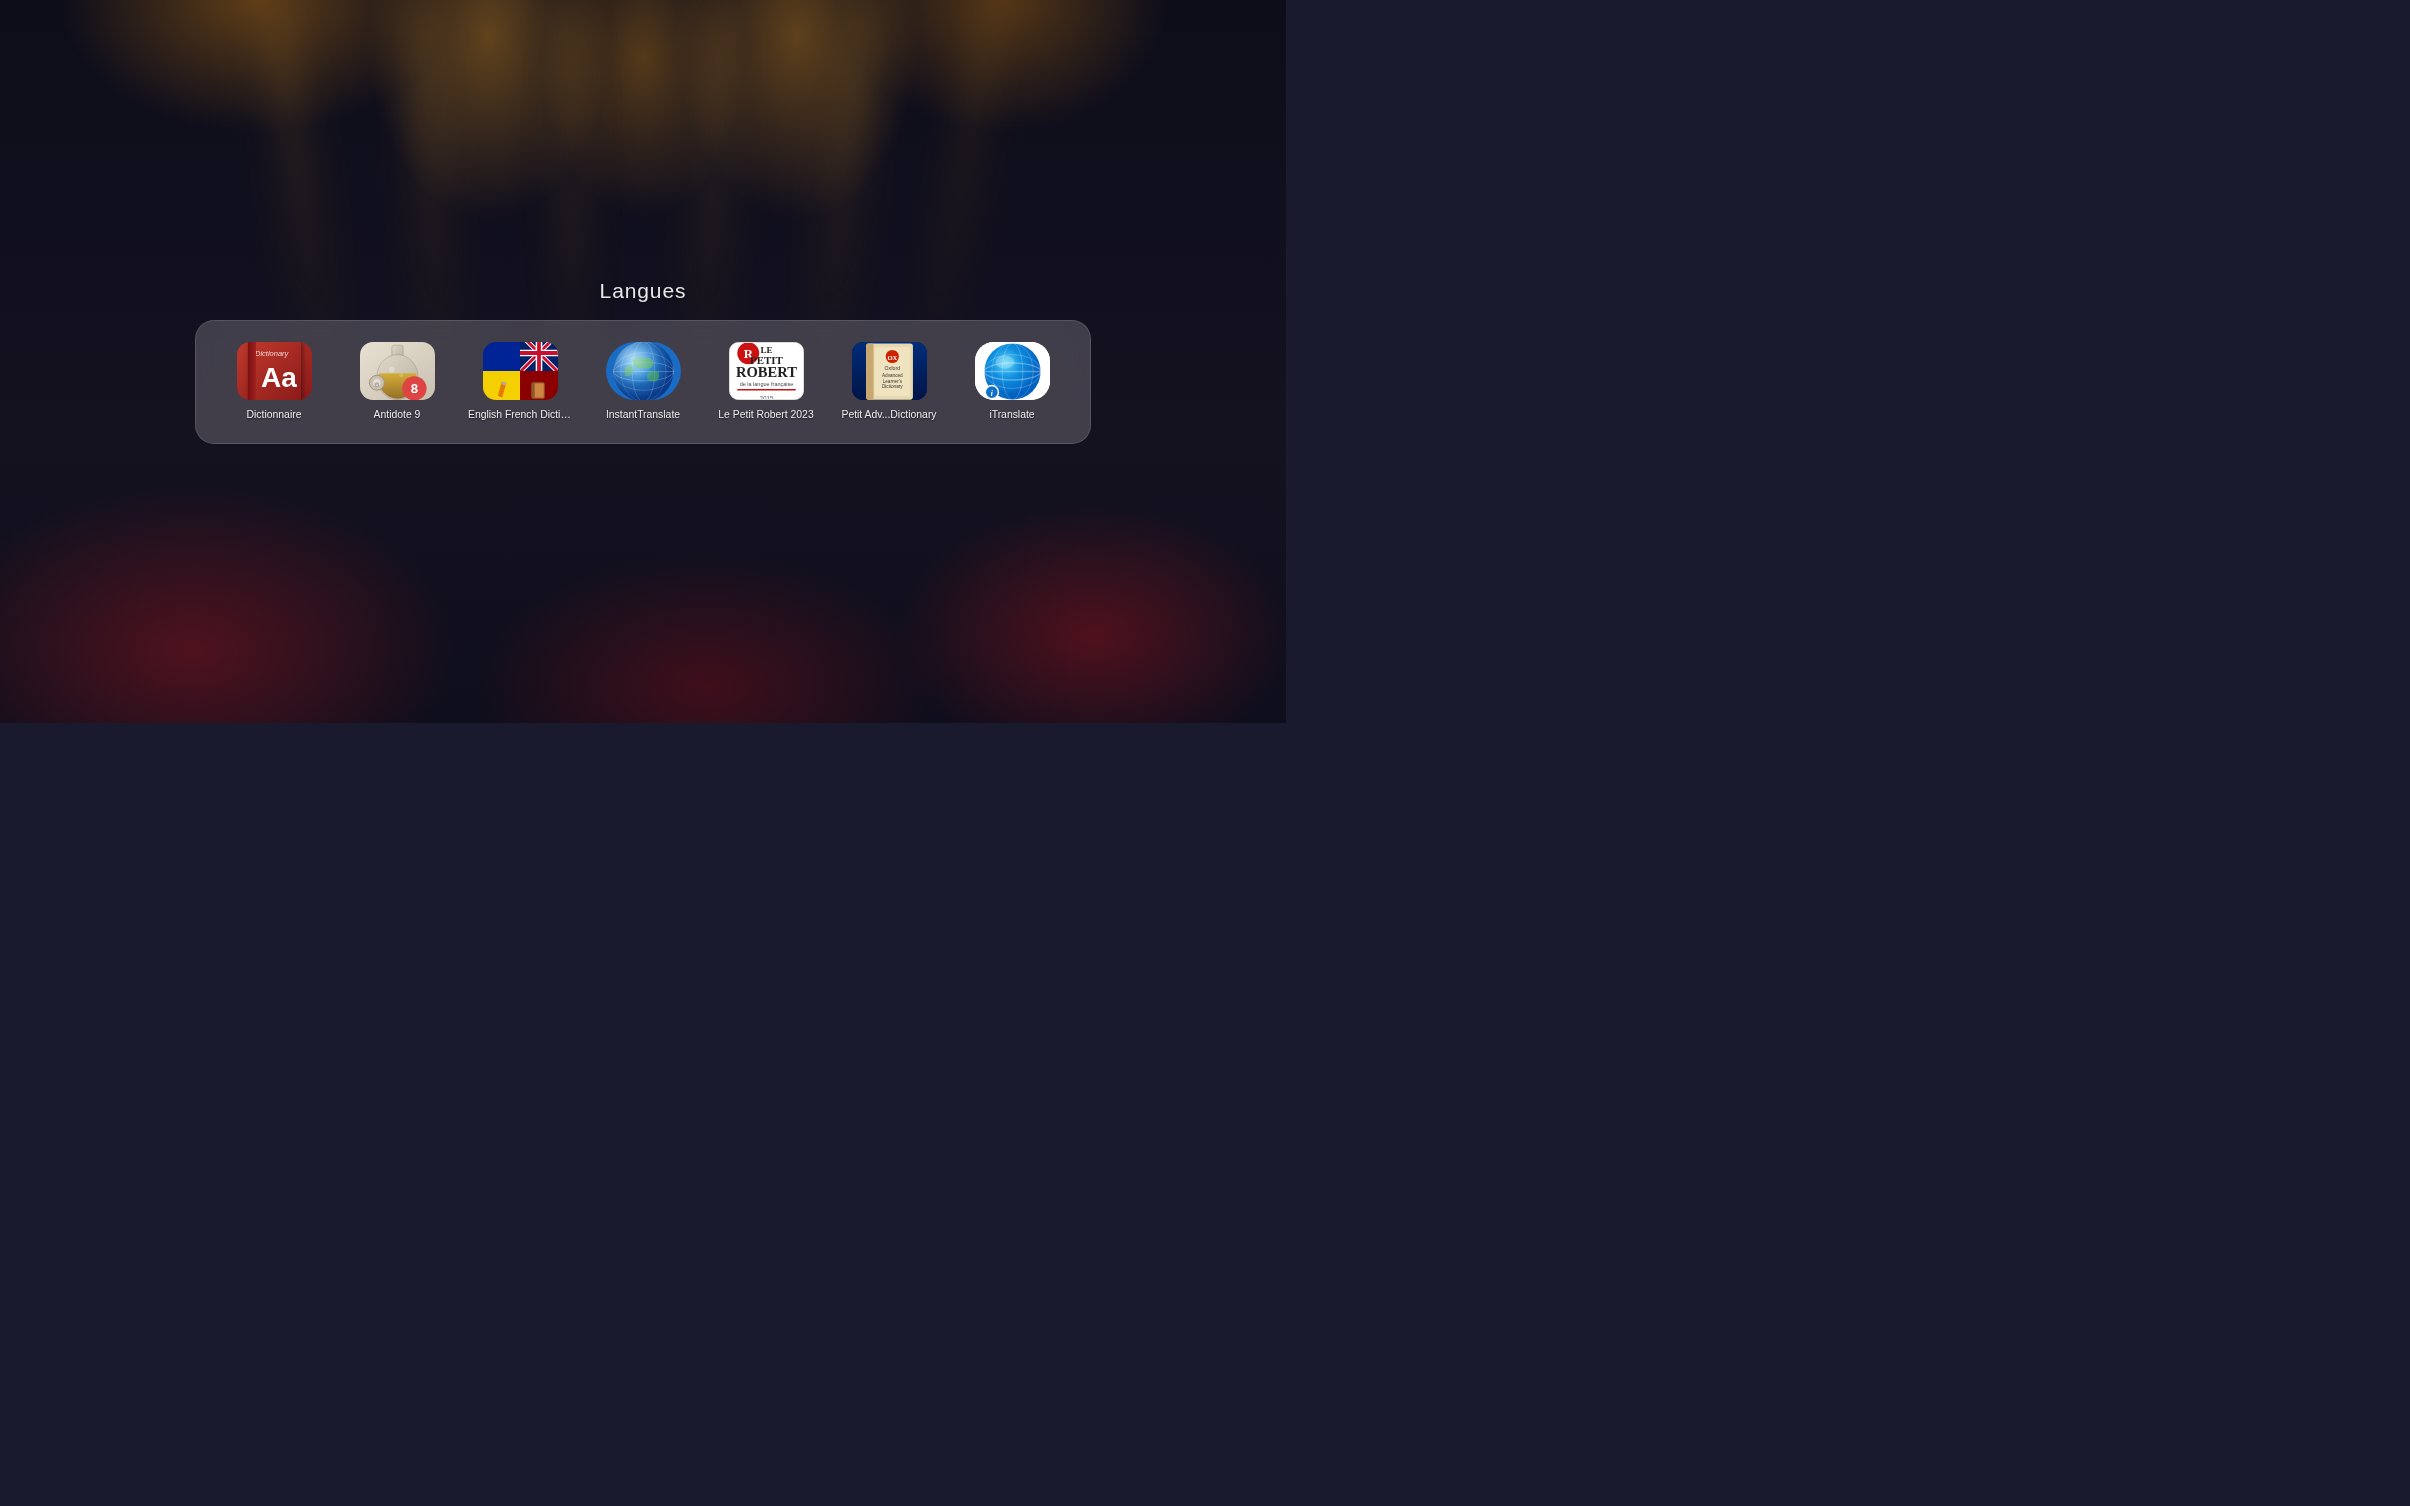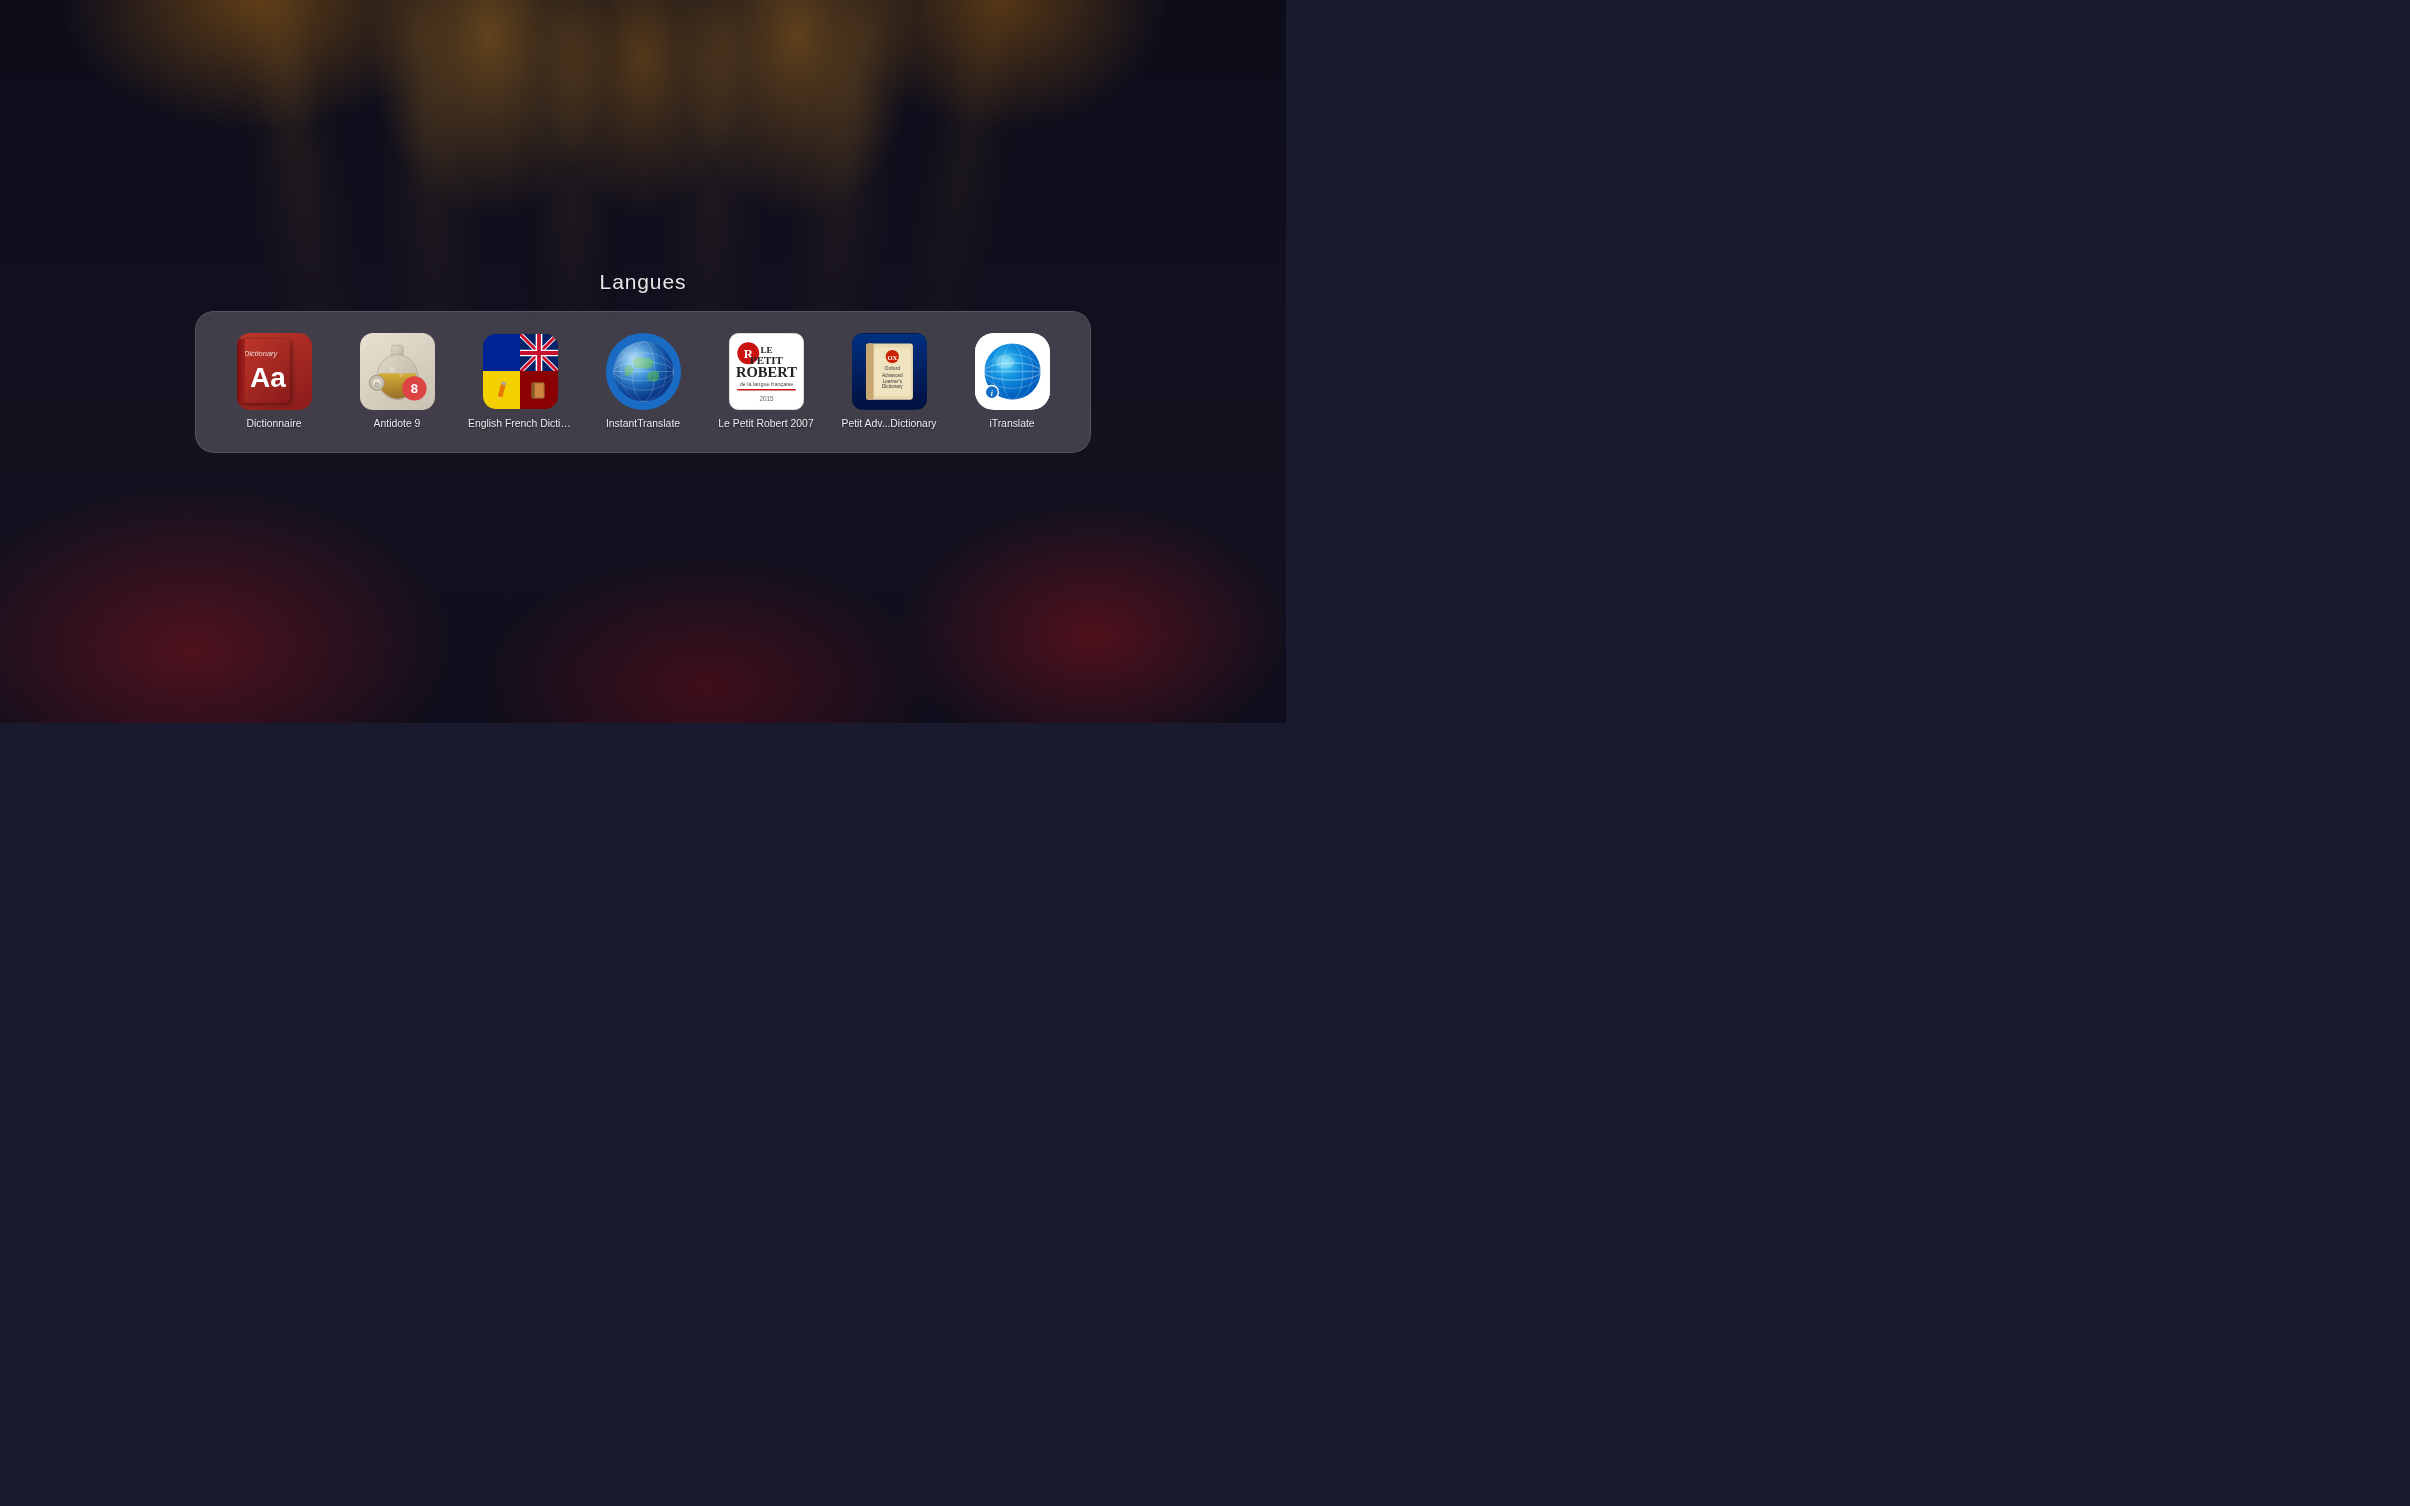--- a/index.html
+++ b/index.html
@@ -74,26 +74,26 @@
     .app-item {
       display: flex;
       flex-direction: column;
       align-items: center;
       width: 104px;
       cursor: pointer;
     }
 
     .app-icon {
       width: 75px;
-      height: 77px;
+      height: 58px;
       margin-bottom: 7.5px;
       border-radius: 15px;
       display: flex;
       align-items: center;
-      justify-content: flex-start;
+      justify-content: center;
       flex-shrink: 0;
       position: relative;
       overflow: hidden;
     }
 
     .app-label {
       color: rgba(255,255,255,0.92);
       font-size: 10.4px;
       text-align: right;
       text-shadow: 0 0.9px 1.9px rgba(0,0,0,0.7);
@@ -324,21 +324,21 @@
 
           <text x="40" y="46" text-anchor="middle" fill="#222" font-size="16" font-weight="bold" font-family="serif">ROBERT</text>
 
           <text x="40" y="56" text-anchor="middle" fill="#444" font-size="6" font-family="sans-serif">de la langue française</text>
 
           <line x1="8" y1="60" x2="72" y2="60" stroke="#cc1111" stroke-width="1.5"></line>
 
           <text x="40" y="72" text-anchor="middle" fill="#666" font-size="7" font-family="sans-serif">2015</text>
         </svg>
       </div>
-      <span class="app-label">Le Petit Robert 2007</span>
+      <span class="app-label">Le Petit Robert 2023</span>
     </div>
 
     <div class="app-item">
       <div class="app-icon" style="border-radius:11.3px;overflow:hidden;background:#001e4a;">
         <svg width="75" height="75" viewBox="0 0 80 80">
           <defs>
             <linearGradient id="oxfGrad" x1="0" y1="0" x2="0" y2="1">
               <stop offset="0%" stop-color="#003080"></stop>
               <stop offset="100%" stop-color="#001040"></stop>
             </linearGradient>

